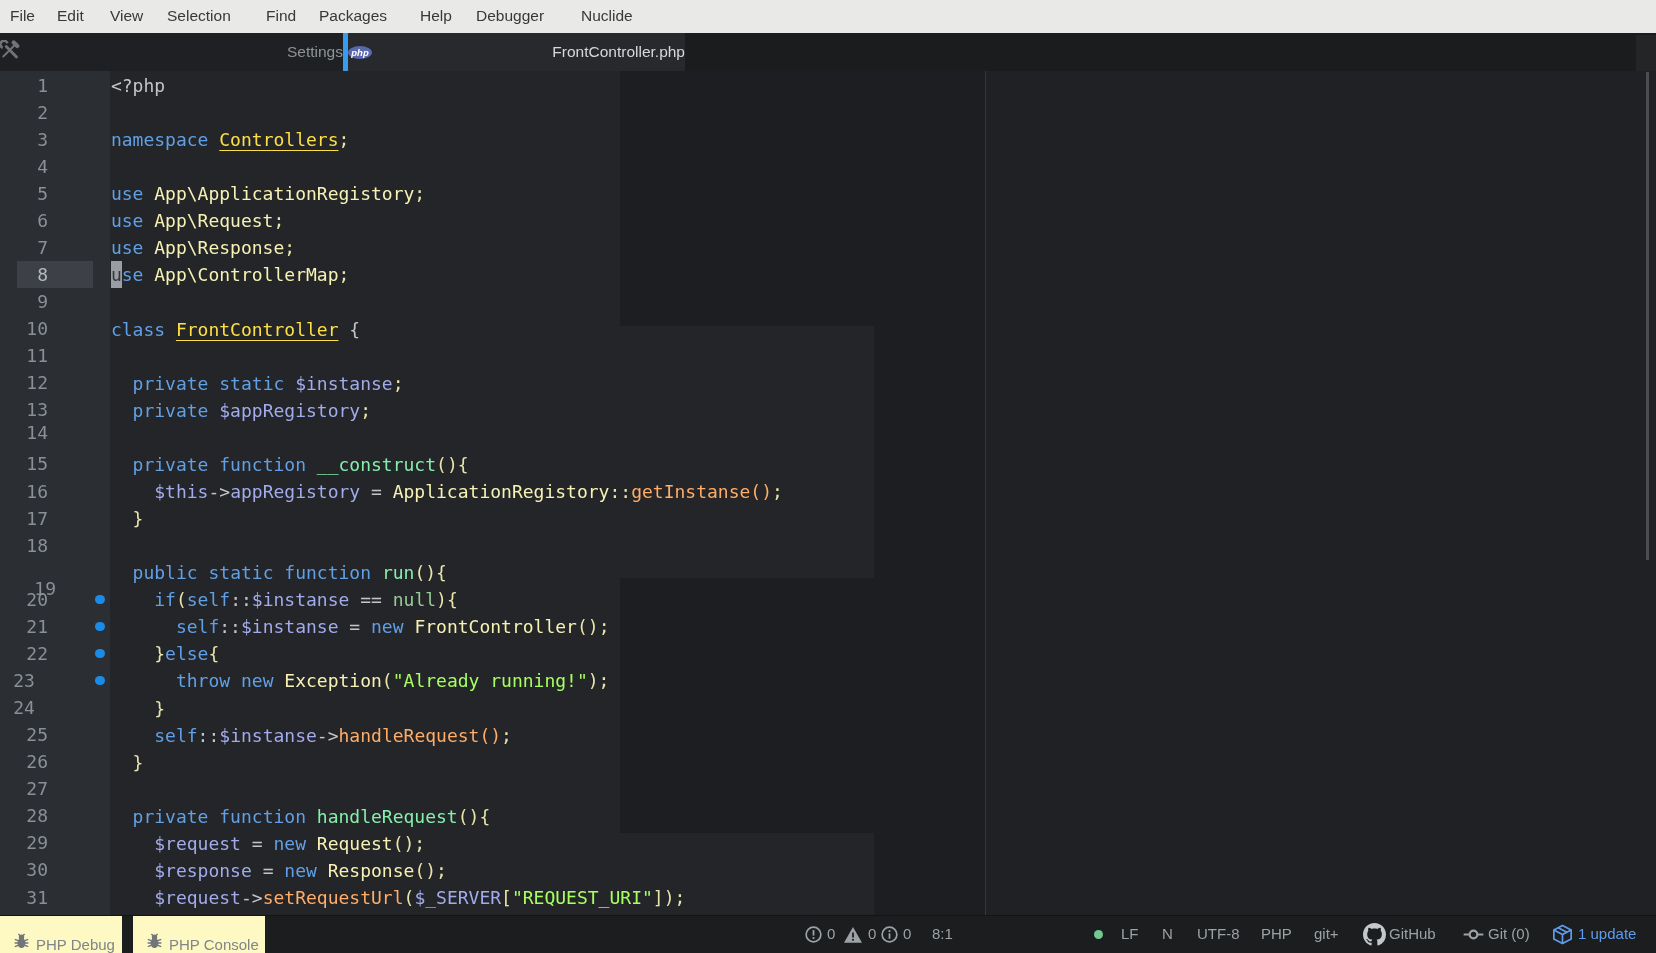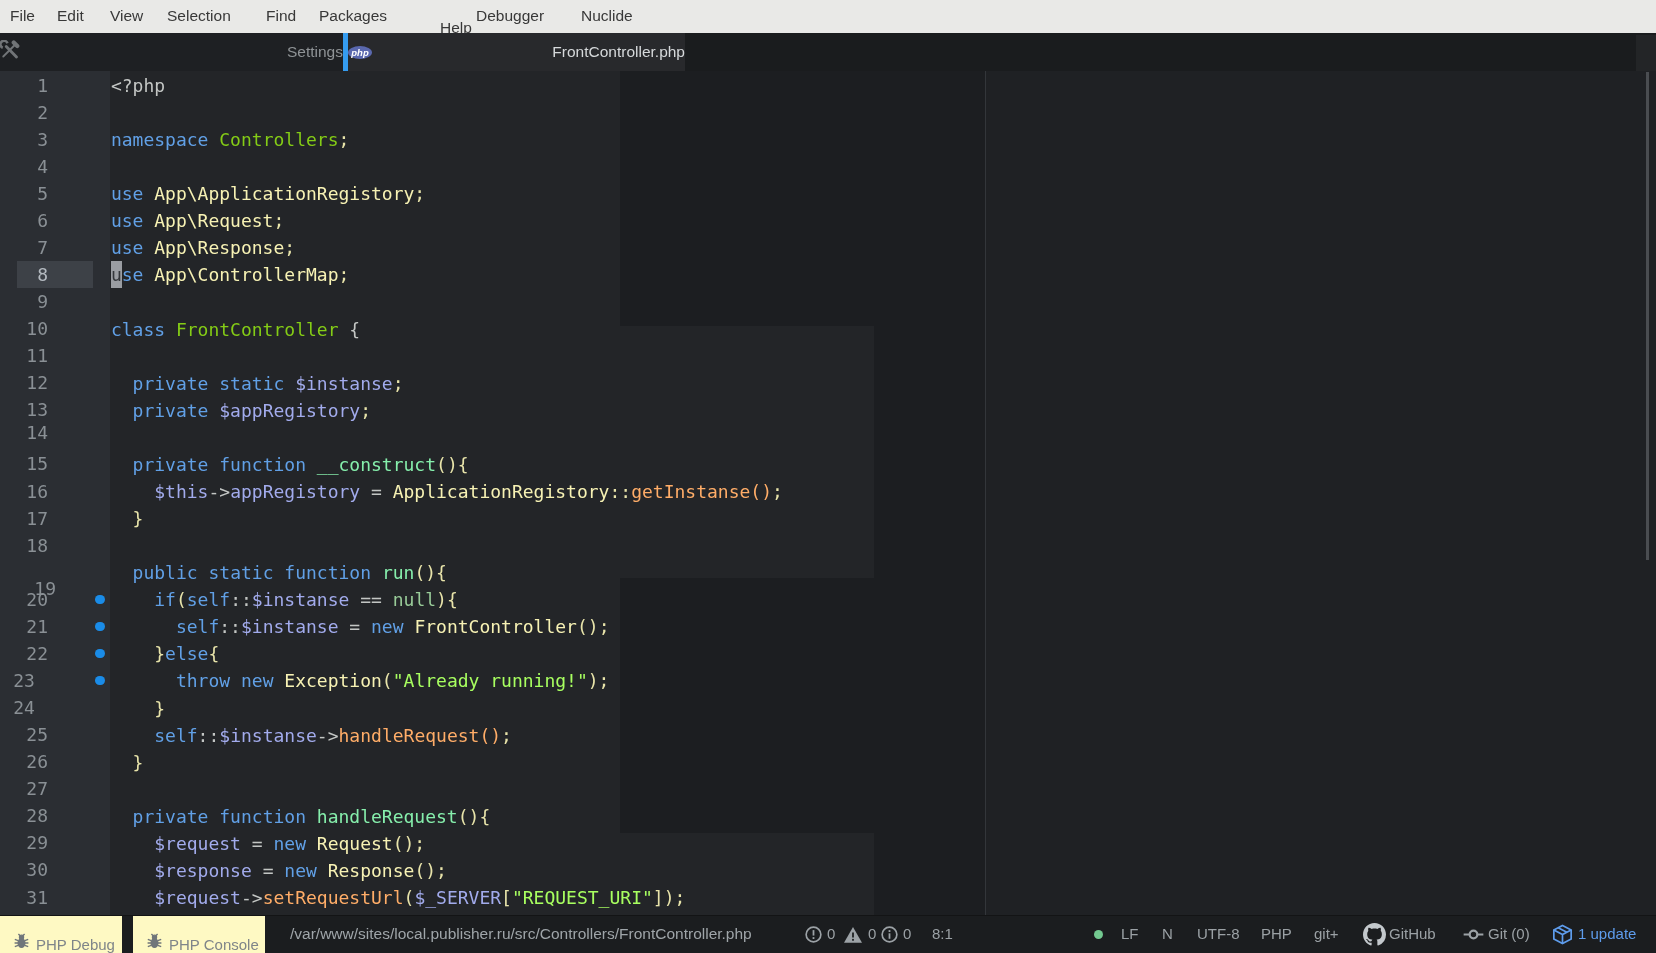--- a/index.html
+++ b/index.html
@@ -34,21 +34,21 @@
   .gutter-highlight { position:absolute; left:17px; width:76px; height:27px; background:#3d4147; }
   .line-number { position:absolute; left:0; width:48px; text-align:right; font-family:"DejaVu Sans Mono", monospace; font-size:18px; line-height:27.0667px; height:27.0667px; color:#8a9095; }
   .line-number.cursor-ln { color:#b4bac0; }
   .breakpoint { position:absolute; width:9.5px; height:9.5px; border-radius:50%; background:#1a8ce8; left:95px; }
 
   .code-area { position:absolute; left:110.9px; top:0.5px; z-index:3; }
   .code-line { position:absolute; left:0; white-space:pre; font-family:"DejaVu Sans Mono", monospace; font-size:18px; line-height:27.0667px; height:27.0667px; color:#c3c6c4; }
   .tk-k { color:#61a0e6; }
   .tk-v { color:#a2abec; }
   .tk-c { color:#f7f2b4; }
-  .tk-cu { color:#84cc16; text-decoration-thickness:1px; text-underline-offset:3.5px; }
+  .tk-cu { color:#fde047; text-decoration:underline; text-decoration-thickness:1px; text-underline-offset:3.5px; }
   .tk-f { color:#86efac; }
   .tk-m { color:#ffad68; }
   .tk-s { color:#a8ff60; }
   .tk-n { color:#99cc99; }
   .tk-p { color:#c3c6c4; }
   .tk-y { color:#e8e4aa; }
 
   .cursor-block { position:absolute; left:110.9px; width:10.85px; height:27px; background:#9a9da2; z-index:4; font-family:"DejaVu Sans Mono", monospace; font-size:18px; line-height:27px; color:#34373b; text-align:center; }
 
   .scrollbar-thumb { position:absolute; left:1646px; top:1px; width:2.5px; height:488px; background:#4a4d51; z-index:5; }
@@ -69,21 +69,21 @@
 </head>
 <body>
 
 <div class="menu-bar" id="menu-bar">
     <div class="menu-item" style="left: 8px;">File</div>
     <div class="menu-item" style="left: 55px;">Edit</div>
     <div class="menu-item" style="left: 108px;">View</div>
     <div class="menu-item" style="left: 165px;">Selection</div>
     <div class="menu-item" style="left: 264px;">Find</div>
     <div class="menu-item" style="left: 317px;">Packages</div>
-    <div class="menu-item" style="left: 438px; margin-top: 12px;">Help</div>
+    <div class="menu-item" style="left: 418px;">Help</div>
     <div class="menu-item" style="left: 474px;">Debugger</div>
     <div class="menu-item" style="left: 579px;">Nuclide</div>
   </div>
 
 <div class="tab-bar">
   <div class="tab tab-settings">
     <span>
       <svg width="20" height="20" viewBox="0 0 16 16">
         <g fill="none" stroke="#717477" stroke-linecap="round">
           <path d="M5.0 5.2 L13.2 13.6" stroke-width="2.3"></path>
@@ -205,21 +205,20 @@
         <ellipse cx="8" cy="9.4" rx="3.1" ry="4.1" fill="#70767a"></ellipse>
         <circle cx="8" cy="3.9" r="1.9" fill="#70767a"></circle>
         <path d="M6.7 2.6 L5.1 0.9 M9.3 2.6 L10.9 0.9"></path>
         <path d="M4.9 7.2 L1.7 6.0 M4.9 9.4 L1.5 9.4 M4.9 11.6 L1.7 12.8"></path>
         <path d="M11.1 7.2 L14.3 6.0 M11.1 9.4 L14.5 9.4 M11.1 11.6 L14.3 12.8"></path>
       </svg>
     </span>
     <span class="status-tab-label">PHP Console</span>
   </div>
 
-  <div class="sb-item file-path">/var/www/sites/local.publisher.ru/src/Controllers/FrontController.php</div>
 
   <div class="sb-icon" style="left:804px;">
     <svg width="19" height="19" viewBox="0 0 16 16">
         <circle cx="8" cy="8" r="6.2" fill="none" stroke="#9ca2a6" stroke-width="1.4"></circle>
         <rect x="7.25" y="4.3" width="1.5" height="4.6" fill="#9ca2a6"></rect>
         <rect x="7.25" y="10.2" width="1.5" height="1.6" fill="#9ca2a6"></rect>
       </svg>
   </div>
   <div class="sb-item" style="left:827px;">0</div>
   <div class="sb-icon" style="left:843px;">

